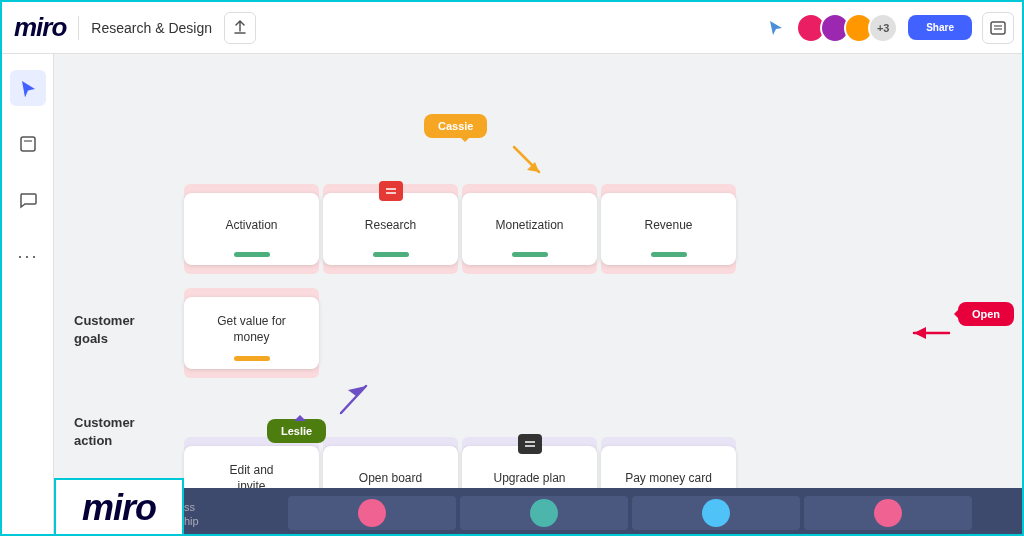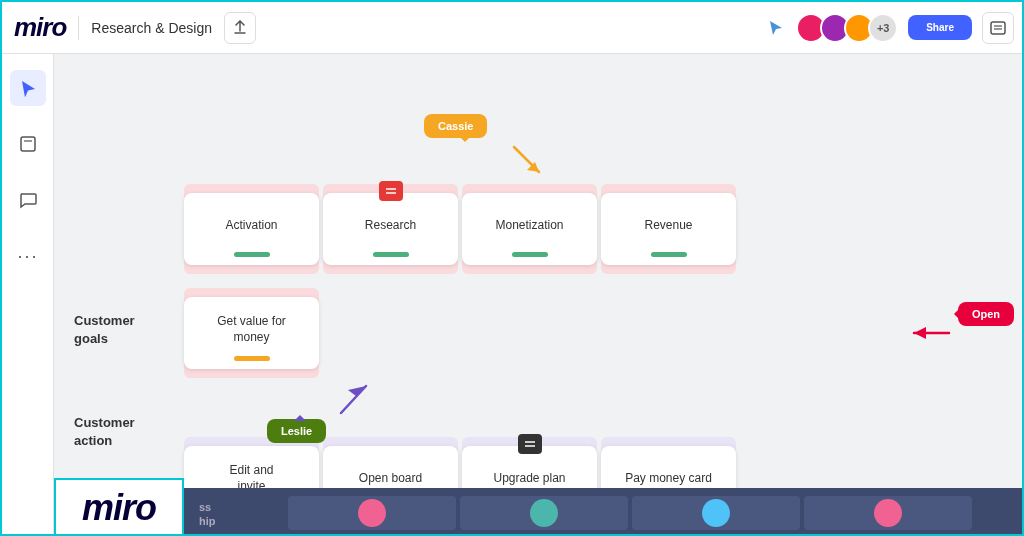--- a/index.html
+++ b/index.html
@@ -467,21 +467,21 @@
         <div class="cell-bg lavender">
           <div class="card">
             <div class="card-text">Pay money card</div>
             <div class="card-bar bar-blue"></div>
           </div>
         </div>
       </div>
 
       <div style="position:absolute;bottom:0;left:130px;right:0;height:50px;background:#3d4a6e;display:flex;gap:4px;padding:8px 0 8px 0;">
 
-        <div style="width:100px;color:#aab;font-size:11px;padding:4px 15px;line-height:1.3;font-weight:bold;">ss<br>hip</div>
+        <div style="width:100px;color:#aab;font-size:11px;padding:4px 0;line-height:1.3;">ss<br>hip</div>
 
         <div style="width:168px;height:34px;background:#4a5880;border-radius:4px;display:flex;align-items:center;justify-content:center;">
           <div style="width:28px;height:28px;border-radius:50%;background:#f06292;"></div>
         </div>
         <div style="width:168px;height:34px;background:#4a5880;border-radius:4px;display:flex;align-items:center;justify-content:center;">
           <div style="width:28px;height:28px;border-radius:50%;background:#4db6ac;"></div>
         </div>
         <div style="width:168px;height:34px;background:#4a5880;border-radius:4px;display:flex;align-items:center;justify-content:center;">
           <div style="width:28px;height:28px;border-radius:50%;background:#4fc3f7;"></div>
         </div>

